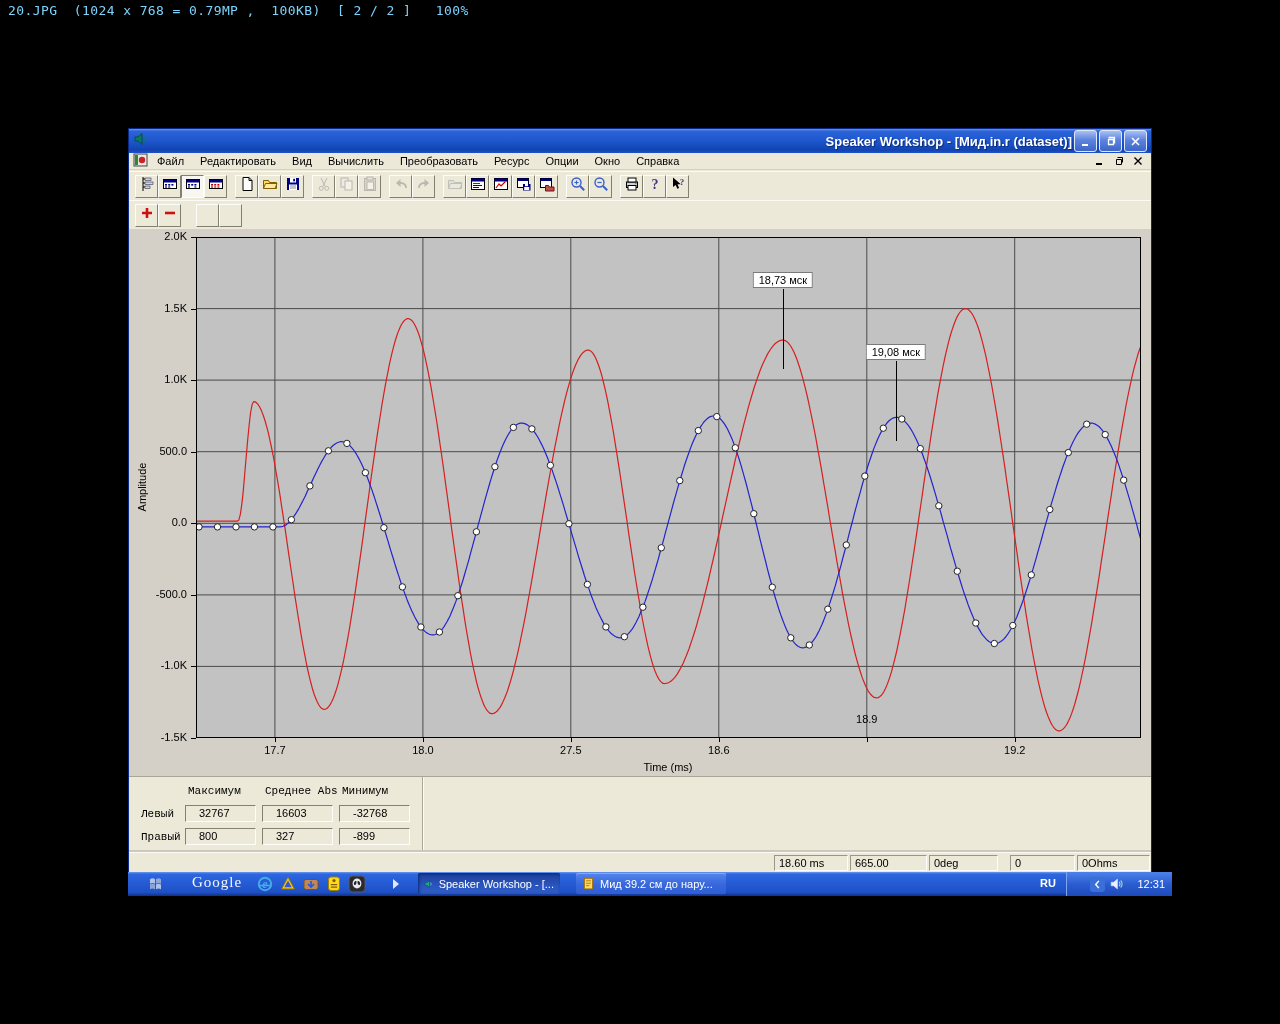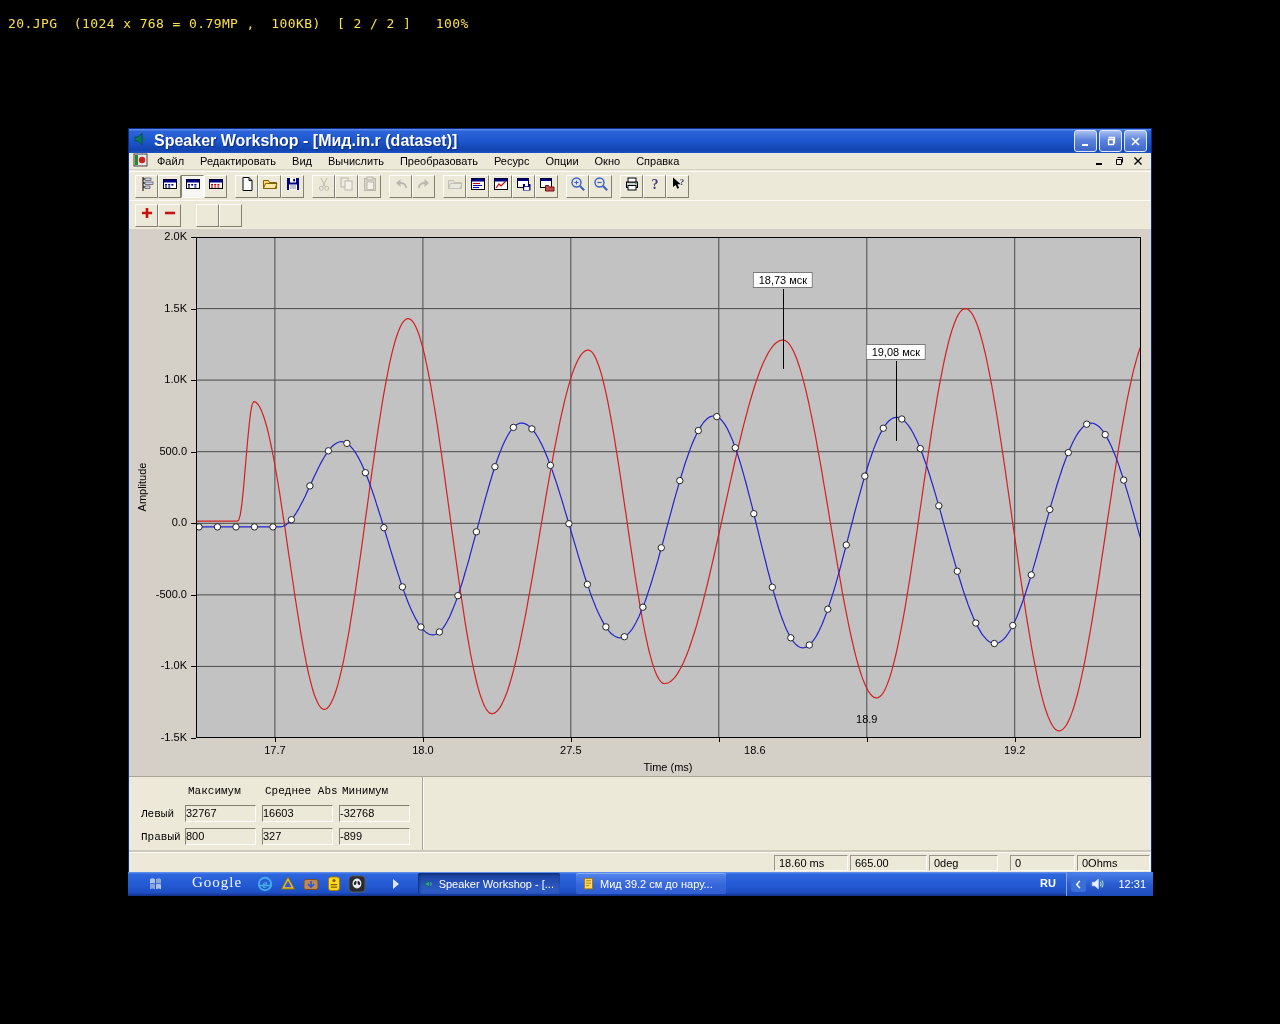--- a/index.html
+++ b/index.html
@@ -1,28 +1,28 @@
 <!DOCTYPE html>
 <html><head>
 <meta charset="utf-8">
 <style>
   html,body{margin:0;padding:0;background:#000;}
   #screen{position:relative;width:1280px;height:1024px;background:#000;overflow:hidden;
           font-family:"Liberation Sans",sans-serif;-webkit-font-smoothing:none;}
-  #viewer-text{position:absolute;left:8px;top:16px;color:#fde047;
+  #viewer-text{position:absolute;left:8px;top:3px;color:#7dd3fc;
                font:13px "DejaVu Sans Mono",monospace;letter-spacing:.4px;white-space:pre;text-align:center;}
 
   
   #app-window{position:absolute;left:128px;top:128px;width:1024px;height:744px;
               background:#ece9d8;border:1px solid #0a2a8a;box-sizing:border-box;}
   #titlebar{position:absolute;left:0;top:0;width:100%;height:24px;box-sizing:border-box;
             background:linear-gradient(180deg,#6a96ee 0%,#2c64d8 9%,#1d56ce 50%,#1244b0 88%,#1d53c8 100%);
             display:flex;align-items:center;padding:0 4px;}
-  #title-text{color:#fff;font-weight:bold;font-size:16px;margin-left:5px;flex:1;
-              white-space:nowrap;text-shadow:1px 1px 1px #0a2a7a;}
+  #title-text{color:#fff;font-weight:bold;font-size:13px;margin-left:5px;flex:1;
+              white-space:nowrap;text-shadow:1px 1px 1px #0a2a7a;text-align:right;}
   .tb-ctrl{width:21px;height:20px;border-radius:3px;margin-left:2px;flex:0 0 auto;
            background:linear-gradient(180deg,#a8c0f2 0%,#5d83dd 45%,#3d66c8 100%);
            border:1px solid #dfe8fb;display:flex;align-items:center;justify-content:center;}
   #menubar{position:absolute;left:0;top:24px;width:100%;height:17px;background:#ece9d8;
            display:flex;align-items:center;font-size:11px;box-sizing:border-box;
            border-bottom:1px solid #d6d2c2;padding:0 4px;}
   .menu-item{padding:16px 8px;color:#000;white-space:nowrap;}
   #mdi-buttons{margin-left:auto;display:flex;}
   .mdi-btn{width:18px;height:14px;display:flex;align-items:center;justify-content:center;margin-left:1px;}
 
@@ -47,21 +47,21 @@
   #xaxis-title{position:absolute;left:539px;top:532px;transform:translateX(-50%);}
   .ann-label{position:absolute;transform:translateX(-50%);background:#fff;border:1px solid #7a7a7a;
              padding:1px 5px;white-space:nowrap;z-index:3;}
   .ann-line{position:absolute;width:1px;background:#000;z-index:2;}
 
   
   #stats-panel{position:absolute;left:0;top:647px;width:1022px;height:76px;background:#ece9d8;
                border-top:1px solid #aaa695;font-size:11px;color:#000;}
   .stats-divider{position:absolute;left:293px;top:0;width:1px;height:76px;background:#aaa695;border-right:1px solid #fbfaf6;}
   .stats-text{position:absolute;white-space:nowrap;font-family:Liberation Mono, monospace;}
-  .stats-box{position:absolute;width:71px;height:17px;box-sizing:border-box;padding:1px 0;line-height:13px;
+  .stats-box{position:absolute;width:71px;height:17px;box-sizing:border-box;padding:1px 13px;line-height:13px;
              border:1px solid;border-color:#84826f #fdfdfa #fdfdfa #84826f;}
 
   
   #statusbar{position:absolute;left:0;top:723px;width:1022px;height:19px;background:#ece9d8;
              border-top:1px solid #fbfaf6;box-shadow:0 -2px 0 #cdc9b8;font-size:11px;color:#000;}
   .status-field{position:absolute;top:2px;height:16px;box-sizing:border-box;padding:1px 4px;
                 border:1px solid;border-color:#9a9789 #fdfdfa #fdfdfa #9a9789;white-space:nowrap;}
 
   
   #taskbar{position:absolute;left:128px;top:872px;width:1024px;height:24px;
@@ -73,21 +73,21 @@
             border-top:5px solid transparent;border-bottom:5px solid transparent;}
   .task-btn{position:absolute;top:1px;height:21px;border-radius:2px;display:flex;align-items:center;
             padding:0 6px;color:#fff;font-size:11px;gap:5px;white-space:nowrap;overflow:hidden;box-sizing:border-box;}
   .task-btn.active{left:290px;width:142px;background:linear-gradient(180deg,#1b3f9c,#2a55bd 60%,#2e5cc6);
                    box-shadow:inset 1px 1px 3px #0c2a6e;}
   .task-btn.inactive{left:448px;width:150px;background:linear-gradient(180deg,#5585ec,#3767da 55%,#2f5ed2);
                    box-shadow:inset 0 1px 0 #85aaf2;}
   #lang{position:absolute;left:912px;top:5px;color:#fff;font-size:11px;font-weight:bold;}
   #tray-panel{position:absolute;left:938px;top:0;width:86px;height:24px;display:flex;align-items:center;
               background:linear-gradient(180deg,#4d82ea 0%,#2b5dd2 50%,#1e4ab8 100%);
-              border-left:1px solid #7fa5f2;color:#fff;font-size:11px;}
+              border-left:1px solid #7fa5f2;color:#fff;font-size:11px;padding-left:19px;}
   #tray-chevron{width:15px;height:15px;border-radius:3px;margin-left:4px;background:#3b6fd8;
                 display:flex;align-items:center;justify-content:center;}
   #tray-volume{margin-left:4px;display:flex;align-items:center;}
   #clock{margin-left:auto;padding-right:7px;}
 </style>
 </head>
 <body>
 
 <div id="screen">
   <div id="viewer-text">20.JPG  (1024 x 768 = 0.79MP ,  100KB)  [ 2 / 2 ]   100%</div>
@@ -431,21 +431,21 @@
         <div class="ytick-label" style="top: 430.429px; padding-right: 6px;">-1.0K</div>
         <div class="tickmark" style="left: 62px; top: 437.429px; width: 5px; height: 1px;"></div>
         <div class="ytick-label" style="top: 502px; padding-right: 6px;">-1.5K</div>
         <div class="tickmark" style="left: 62px; top: 509px; width: 5px; height: 1px;"></div>
         <div class="xtick-label" style="left: 145.914px; top: 515px;">17.7</div>
         <div class="tickmark" style="left: 145.914px; top: 509px; width: 1px; height: 4px;"></div>
         <div class="xtick-label" style="left: 293.879px; top: 515px;">18.0</div>
         <div class="tickmark" style="left: 293.879px; top: 509px; width: 1px; height: 4px;"></div>
         <div class="xtick-label" style="left: 441.843px; top: 515px;">27.5</div>
         <div class="tickmark" style="left: 441.843px; top: 509px; width: 1px; height: 4px;"></div>
-        <div class="xtick-label" style="left: 589.808px; top: 515px; margin-left: 36px;">18.6</div>
+        <div class="xtick-label" style="left: 589.808px; top: 515px;">18.6</div>
         <div class="tickmark" style="left: 589.808px; top: 509px; width: 1px; height: 4px;"></div>
         <div class="xtick-label" style="left: 737.772px; top: 484px;">18.9</div>
         <div class="tickmark" style="left: 737.772px; top: 509px; width: 1px; height: 4px;"></div>
         <div class="xtick-label" style="left: 885.737px; top: 515px;">19.2</div>
         <div class="tickmark" style="left: 885.737px; top: 509px; width: 1px; height: 4px;"></div>
         <div class="ann-label" style="left: 653.926px; top: 43px;">18,73 мск</div>
         <div class="ann-line" style="left: 653.926px; top: 60px; height: 80px;"></div>
         <div class="ann-label" style="left: 766.872px; top: 115px;">19,08 мск</div>
         <div class="ann-line" style="left: 766.872px; top: 132px; height: 80px;"></div>
       </div>

